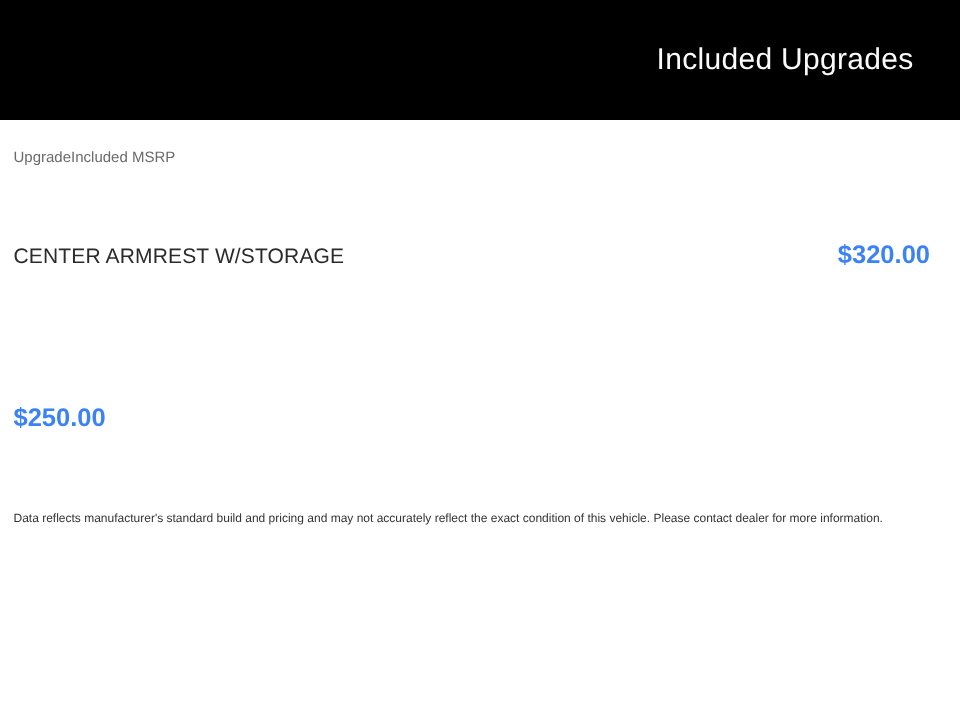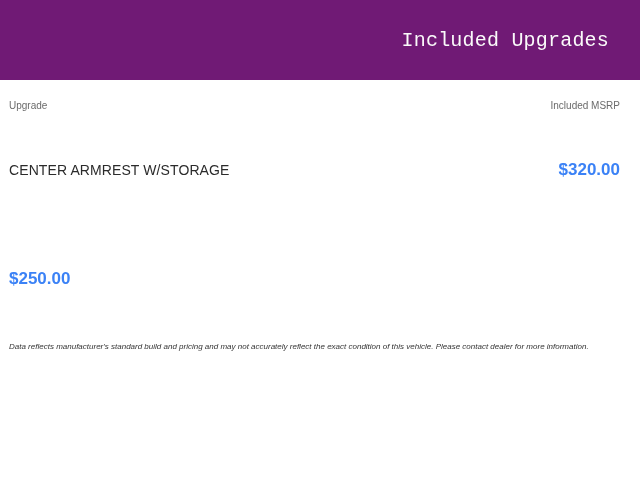--- a/index.html
+++ b/index.html
@@ -17,39 +17,37 @@
     position: relative;
     width: 640px;
     height: 480px;
     background: #ffffff;
     display: flex;
     flex-direction: column;
   }
   
   .topbar {
     height: 80px;
-    background: #701a75;
+    background: #000000;
     display: flex;
     align-items: center;
     justify-content: flex-end;
     padding-right: 31px;
     flex: 0 0 auto;
-    font-family: Liberation Mono, monospace;
   }
   .topbar .title {
     margin: 0;
     font-size: 20px;
     font-weight: 400;
     color: #fafafa;
     letter-spacing: 0.2px;
   }
   
   .col-headers {
     display: flex;
-    justify-content: space-between;
     align-items: center;
     padding: 16px 20px 0 9px;
     height: 19px;
     flex: 0 0 auto;
   }
   .col-headers span {
     font-size: 10px;
     color: #6b6b6b;
     line-height: 11px;
   }
@@ -75,21 +73,20 @@
     font-weight: 700;
     color: #3b82f6;
   }
   
   .disclaimer {
     padding: 2px 20px 0 9px;
     flex: 0 0 auto;
   }
   .disclaimer span {
     font-size: 8px;
-    font-style: italic;
     color: #333333;
     line-height: 10px;
     white-space: nowrap;
     margin-top: 14px;
   }
 </style>
 </head>
 <body>
 
 <div class="screen">

